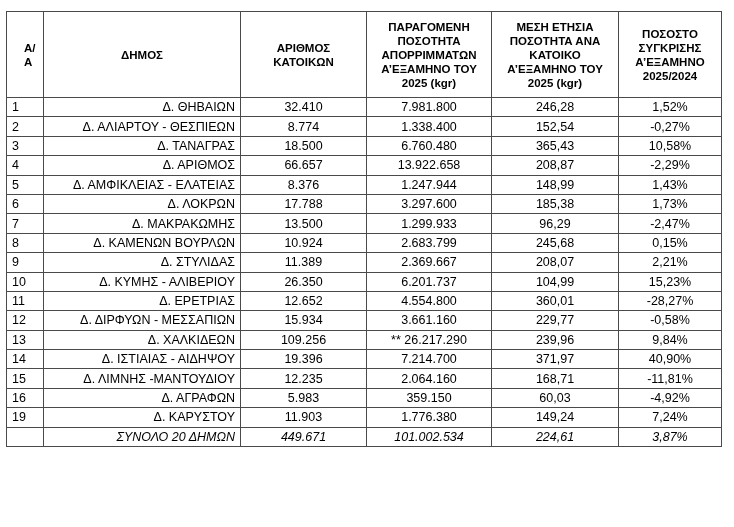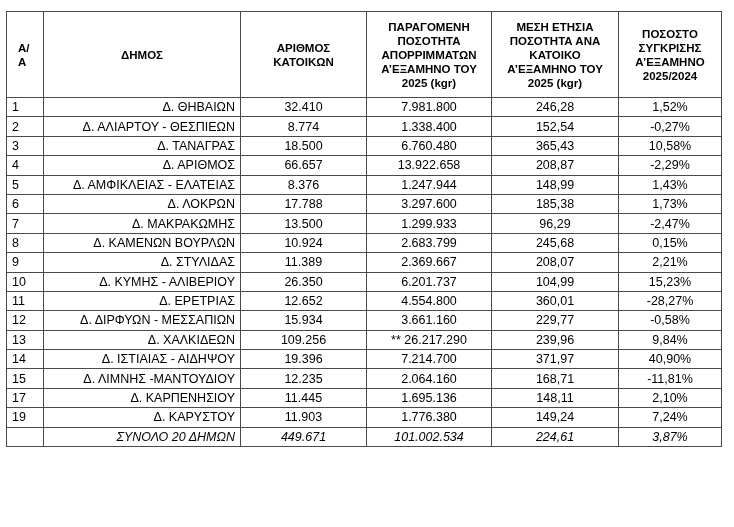--- a/index.html
+++ b/index.html
@@ -25,21 +25,21 @@
     }
     table.waste thead th {
       height: 85px;
       font-weight: bold;
       font-size: 11.5px;
       line-height: 14px;
       text-align: center;
       vertical-align: middle;
       white-space: normal;
     }
-    table.waste thead th.aa { text-align: left; padding-left: 11px; }
+    table.waste thead th.aa { text-align: left; padding-left: 17px; }
     .c-aa { text-align: left; }
     .c-name { text-align: right; }
     .c-num { text-align: center; }
     tr.total td { font-weight: normal; font-style: italic; }
   </style>
 </head>
 <body>
 
 <table class="waste">
   <colgroup>
@@ -175,26 +175,26 @@
       </tr>
       <tr>
         <td class="c-aa">15</td>
         <td class="c-name">Δ. ΛΙΜΝΗΣ -ΜΑΝΤΟΥΔΙΟΥ</td>
         <td class="c-num">12.235</td>
         <td class="c-num">2.064.160</td>
         <td class="c-num">168,71</td>
         <td class="c-num">-11,81%</td>
       </tr>
       <tr>
-        <td class="c-aa">17</td>
-        <td class="c-name">Δ. ΚΑΡΠΕΝΗΣΙΟΥ</td>
-        <td class="c-num">11.445</td>
-        <td class="c-num">1.695.136</td>
-        <td class="c-num">148,11</td>
-        <td class="c-num">2,10%</td>
+        <td class="c-aa">16</td>
+        <td class="c-name">Δ. ΑΓΡΑΦΩΝ</td>
+        <td class="c-num">5.983</td>
+        <td class="c-num">359.150</td>
+        <td class="c-num">60,03</td>
+        <td class="c-num">-4,92%</td>
       </tr>
       <tr>
         <td class="c-aa">19</td>
         <td class="c-name">Δ. ΚΑΡΥΣΤΟΥ</td>
         <td class="c-num">11.903</td>
         <td class="c-num">1.776.380</td>
         <td class="c-num">149,24</td>
         <td class="c-num">7,24%</td>
       </tr>
     </tbody>

